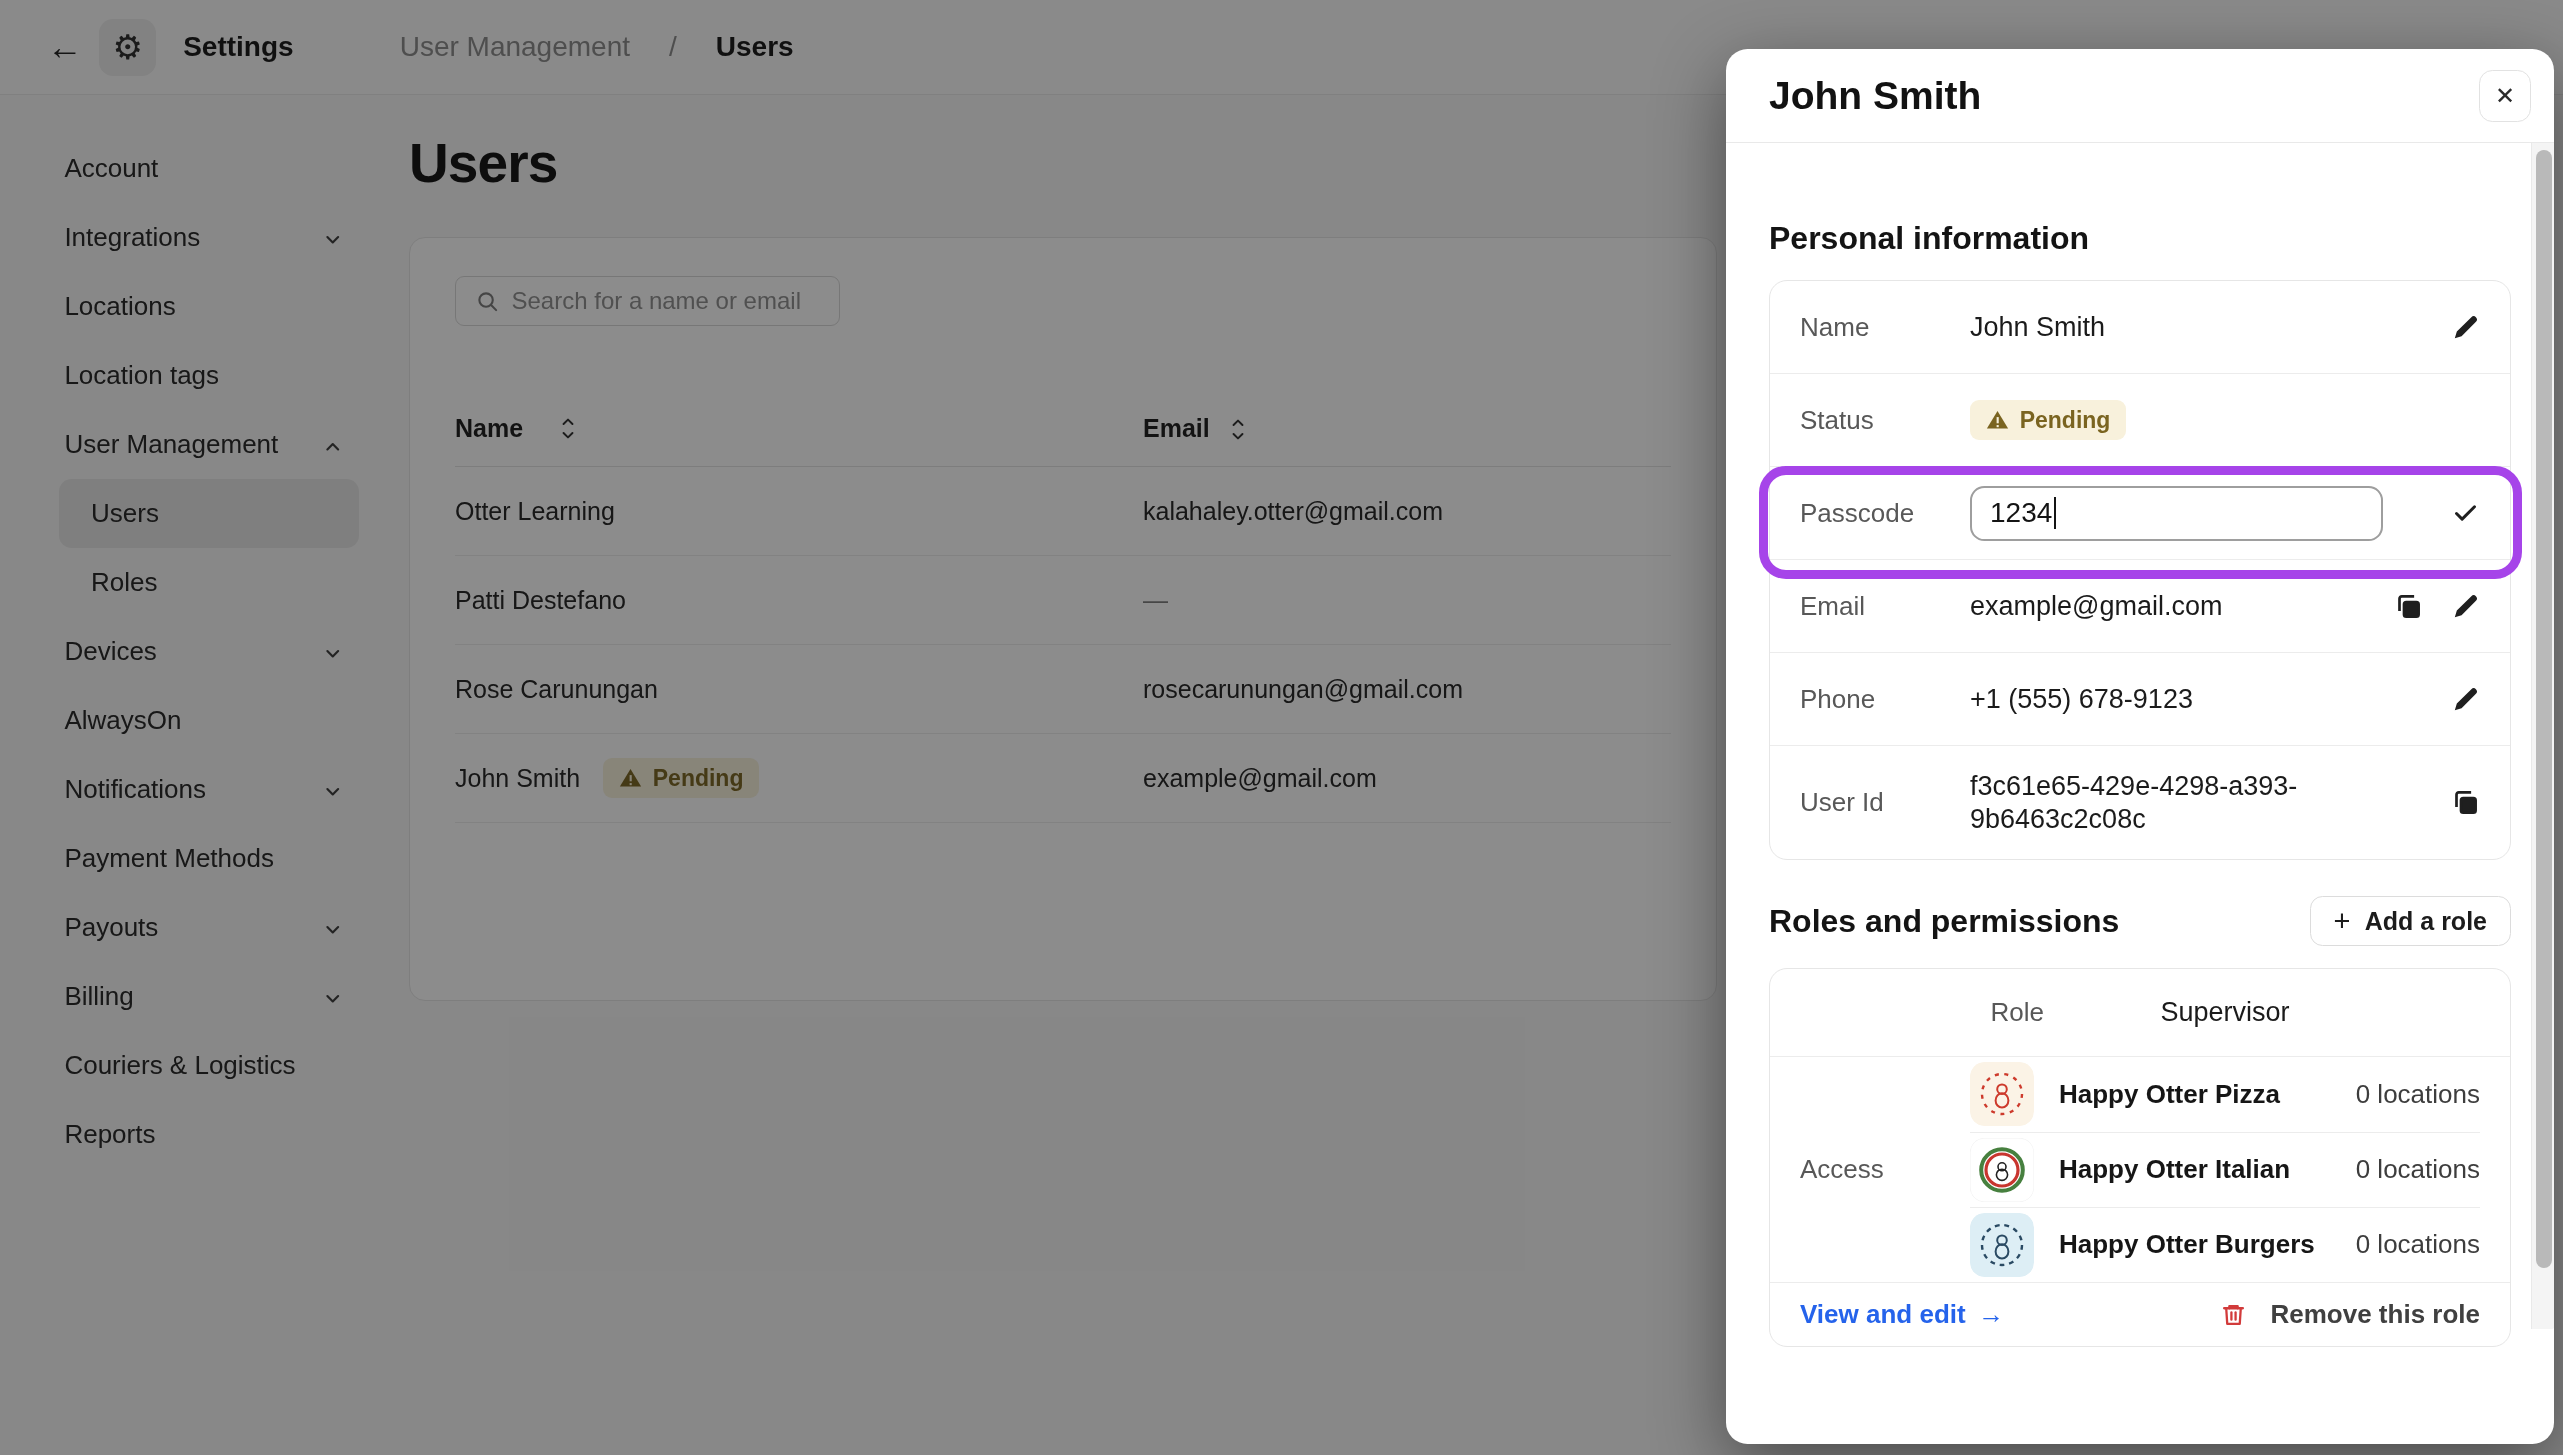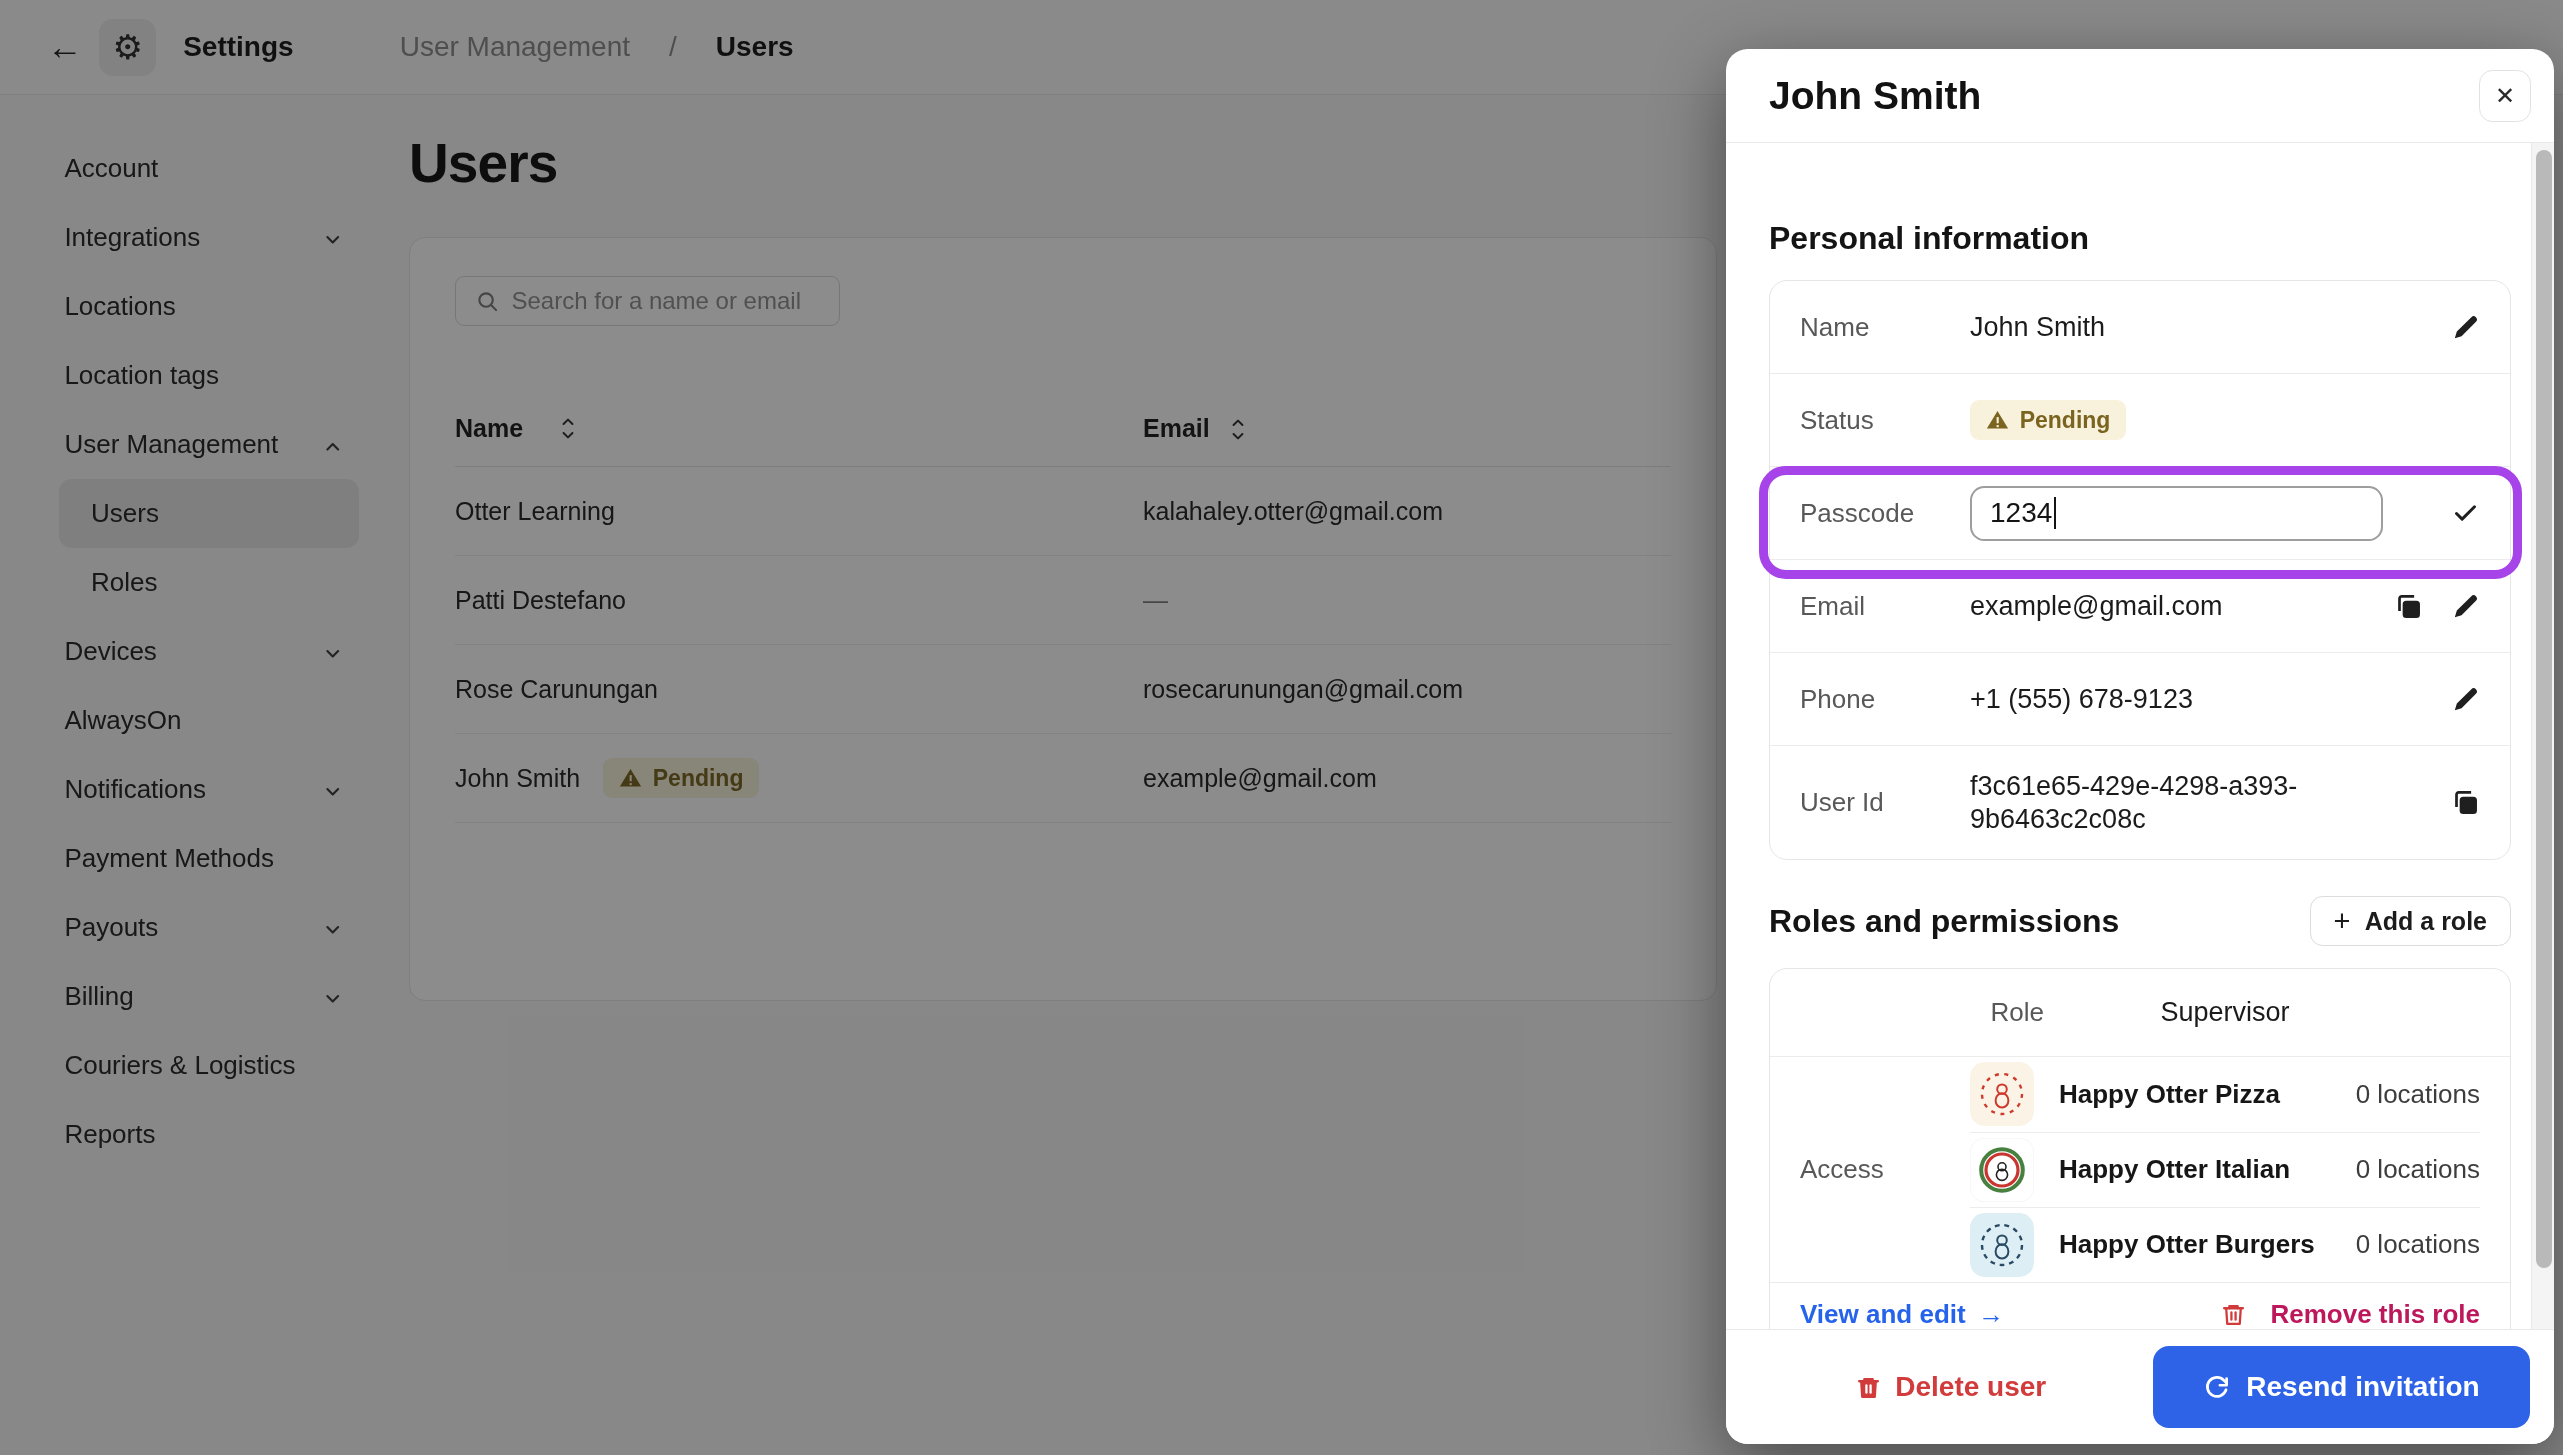--- a/index.html
+++ b/index.html
@@ -110,21 +110,21 @@
   .brand-col { flex:1; }
   .brand-row { height:75px; display:flex; align-items:center; gap:25px; border-top:0.9px solid #ececec; }
   .brand-row:first-child { border-top:none; }
   .logo { width:64px; height:64px; border-radius:14.3px; flex:none; }
   .brand-name { font-size:26px; font-weight:600; color:#161616; }
   .brand-loc { margin-left:auto; font-size:26px; color:#3d3d3d;text-align:center; }
   .r-foot { height:64px; display:flex; align-items:center; padding:0 30px;
     border-top:0.9px solid #ececec; justify-content:space-between; }
   .link-blue { display:flex; align-items:center; gap:12.5px; font-size:26px; color:#2563eb;
     font-weight:600; cursor:pointer; }
-  .link-red { display:flex; align-items:center; gap:24px; font-size:26px; color:#be185d;
+  .link-red { display:flex; align-items:center; gap:24px; font-size:26px; color:#404040;
     font-weight:600; cursor:pointer; }
   .link-red svg, .del svg { width:25px; height:25px; stroke:#d23b3b; stroke-width:2.2; fill:none;
     stroke-linecap:round; stroke-linejoin:round; }
 
   .p-footer { position:absolute; left:0; right:0; bottom:0; height:115px; border-top:0.9px solid #e9e9e9;
     display:flex; align-items:center; padding:0 24px; border-radius:0 0 21.5px 21.5px; background:#fff; }
   .del { margin-left:106px; display:flex; align-items:center; gap:14.3px; font-size:28px;
     color:#d23b3b; font-weight:600; cursor:pointer; background:none; border:none; font-family:inherit; }
   .resend { margin-left:auto; width:377px; height:82px; background:#2e63e7; border:none;
     border-radius:16px; color:#fff; font-size:28px; font-weight:600; display:flex;
@@ -441,33 +441,14 @@
           <span>Remove this role</span>
         </span>
       </div>
     </div>
 
     <div class="p-scroll-track">
       <div class="p-scroll-thumb"></div>
     </div>
   </div>
 
-  <div class="p-footer">
-    <button class="del">
-      <svg viewBox="0 0 24 24">
-          <polyline points="3 6 21 6"></polyline>
-          <path d="M8 6V4h8v2"></path>
-          <path d="M19 6l-1 15H6L5 6" fill="#d23b3b"></path>
-          <line x1="10" y1="10" x2="10" y2="17" stroke="#fff"></line>
-          <line x1="14" y1="10" x2="14" y2="17" stroke="#fff"></line>
-        </svg>
-      <span>Delete user</span>
-    </button>
-    <button class="resend">
-      <svg viewBox="0 0 24 24">
-          <path d="M21 4v6h-6"></path>
-          <path d="M20.5 14a8.5 8.5 0 1 1-2-8.5L21 8"></path>
-        </svg>
-      <span>Resend invitation</span>
-    </button>
-  </div>
 </aside>
 
 
 </body></html>

